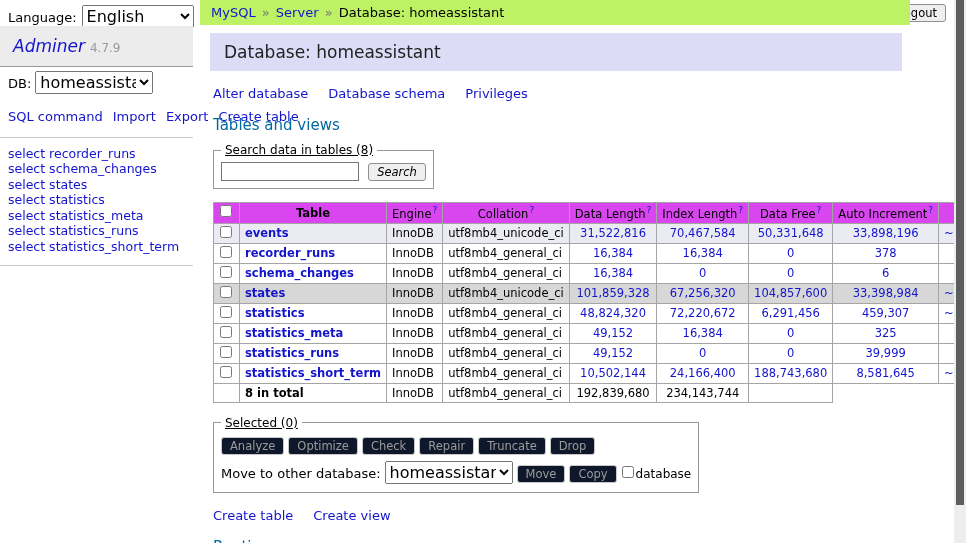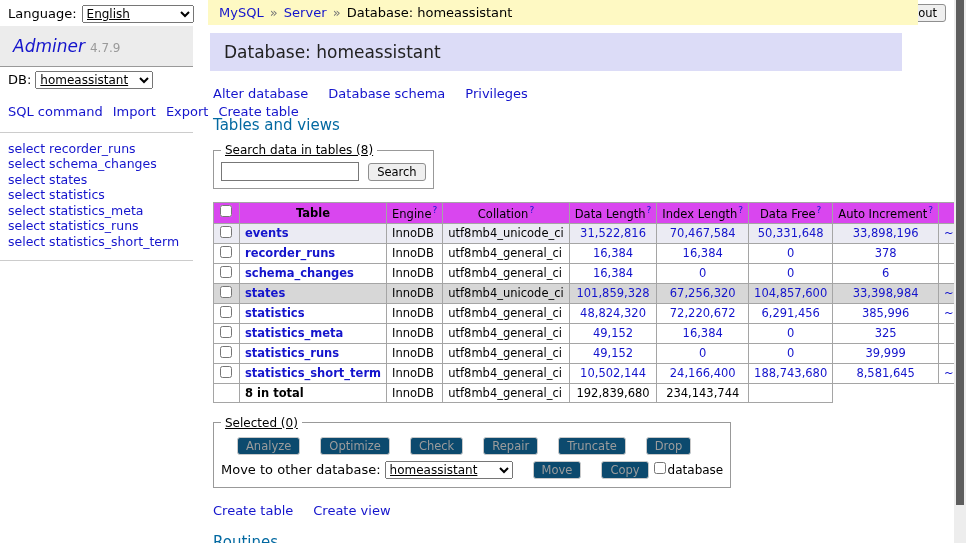--- a/index.html
+++ b/index.html
@@ -7,32 +7,32 @@
   body {
     width:966px; height:543px; position:relative; overflow:hidden;
     background:#fff; color:#000;
     font-family:"DejaVu Sans", "Liberation Sans", sans-serif; font-size:13px;
   }
   a { color:#1414cc; text-decoration:none; cursor:pointer; }
   button {
     font-family:inherit; font-size:11.5px; padding:1px 8px;
     background:#efefef; border:1px solid #8f8f8f; border-radius:3px; color:#000;
   }
-  button:disabled { color:#9c9c9c; border-color:#c9c9c9; background:#0c4a6e;margin-left:16px; }
-  select { font-family:inherit; font-size:12px;text-decoration:underline; }
+  button:disabled { color:#9c9c9c; border-color:#c9c9c9; background:#0f172a; }
+  select { font-family:inherit; font-size:16px; }
   input[type="checkbox"] { margin:0 2px 0 1px; width:12px; height:12px; }
 
   
   .lang-bar { position:absolute; left:8px; top:5px; font-size:13px; }
   .lang-bar label { margin-right:5px; }
   .lang-bar select { width:112px; }
   .logout { position:absolute; right:20px; top:4px; }
   .breadcrumb {
-    position:absolute; left:208px; top:0; width:710px; height:25px;
-    background:#fef9c3; line-height:25px; padding-left:11px; font-size:13px;
+    position:absolute; left:200px; top:0; width:710px; height:25px;
+    background:#bef264; line-height:25px; padding-left:11px; font-size:13px;
   }
   .bc-sep { color:#777; margin:0 2px; }
   .bc-current { color:#000; }
 
   
   .sidebar { position:absolute; left:0; top:26px; width:193px; }
   .sidebar h1 {
     margin:0; padding:10px 13px; background:#ececec; border-bottom:1px solid #999;
     font-size:17px; font-weight:normal; font-style:italic; color:#7a7a7a;
   }
@@ -51,21 +51,21 @@
     font-size:17px; font-weight:normal; color:#222;
   }
   .inner { padding-left:3px; }
   .links-row { margin:15px 0 0 0; }
   .plink { margin-right:20px; }
   h3 { margin:15px 0 0 0; font-size:15px; font-weight:normal; color:#0369a1; }
 
   fieldset { border:1px solid #999; margin:9px 0 0 0; padding:5px 7px 7px 7px; display:inline-block; }
   legend { font-size:12px; padding:0 4px;text-decoration:underline; }
   .search-fs .search-input { width:138px; height:19px; border:1px solid #777; font-size:12px; padding:0 3px; }
-  .search-fs button { margin-left:5px; }
+  .search-fs button { margin-left:5px;font-style:italic; }
 
   table.tables { border-collapse:collapse; margin-top:13px; font-size:11.5px; white-space:nowrap; }
   table.tables th, table.tables td { border:1px solid #a5a5a5; padding:2px 5px; height:19px; }
   table.tables thead th { background:#d946ef; font-weight:normal; text-align:center; }
   table.tables thead th.col-table { font-weight:bold; }
   table.tables sup { font-size:9px; color:#1414cc; margin-left:1px; }
   td.cb, th.cb { padding:1px 2px; text-align:center; }
   td.name a { font-weight:bold;margin-top:37px; }
   td.num { text-align:center; }
   tr.r0 { background:#ebebf3; }
@@ -185,21 +185,21 @@
             <td class="num"><a href="#">~ 299,833</a></td>
           </tr>
           <tr class="trow r4">
             <td class="cb"><input type="checkbox" style=""></td>
             <td class="name"><a href="#">statistics</a></td>
             <td class="eng">InnoDB</td>
             <td class="coll">utf8mb4_general_ci</td>
             <td class="num"><a href="#">48,824,320</a></td>
             <td class="num"><a href="#">72,220,672</a></td>
             <td class="num"><a href="#">6,291,456</a></td>
-            <td class="num"><a href="#">385,996</a></td>
+            <td class="num"><a href="#">459,307</a></td>
             <td class="num"><a href="#">~ 569,159</a></td>
           </tr>
           <tr class="trow r5">
             <td class="cb"><input type="checkbox" style=""></td>
             <td class="name"><a href="#">statistics_meta</a></td>
             <td class="eng">InnoDB</td>
             <td class="coll">utf8mb4_general_ci</td>
             <td class="num"><a href="#">49,152</a></td>
             <td class="num"><a href="#">16,384</a></td>
             <td class="num"><a href="#">0</a></td>

